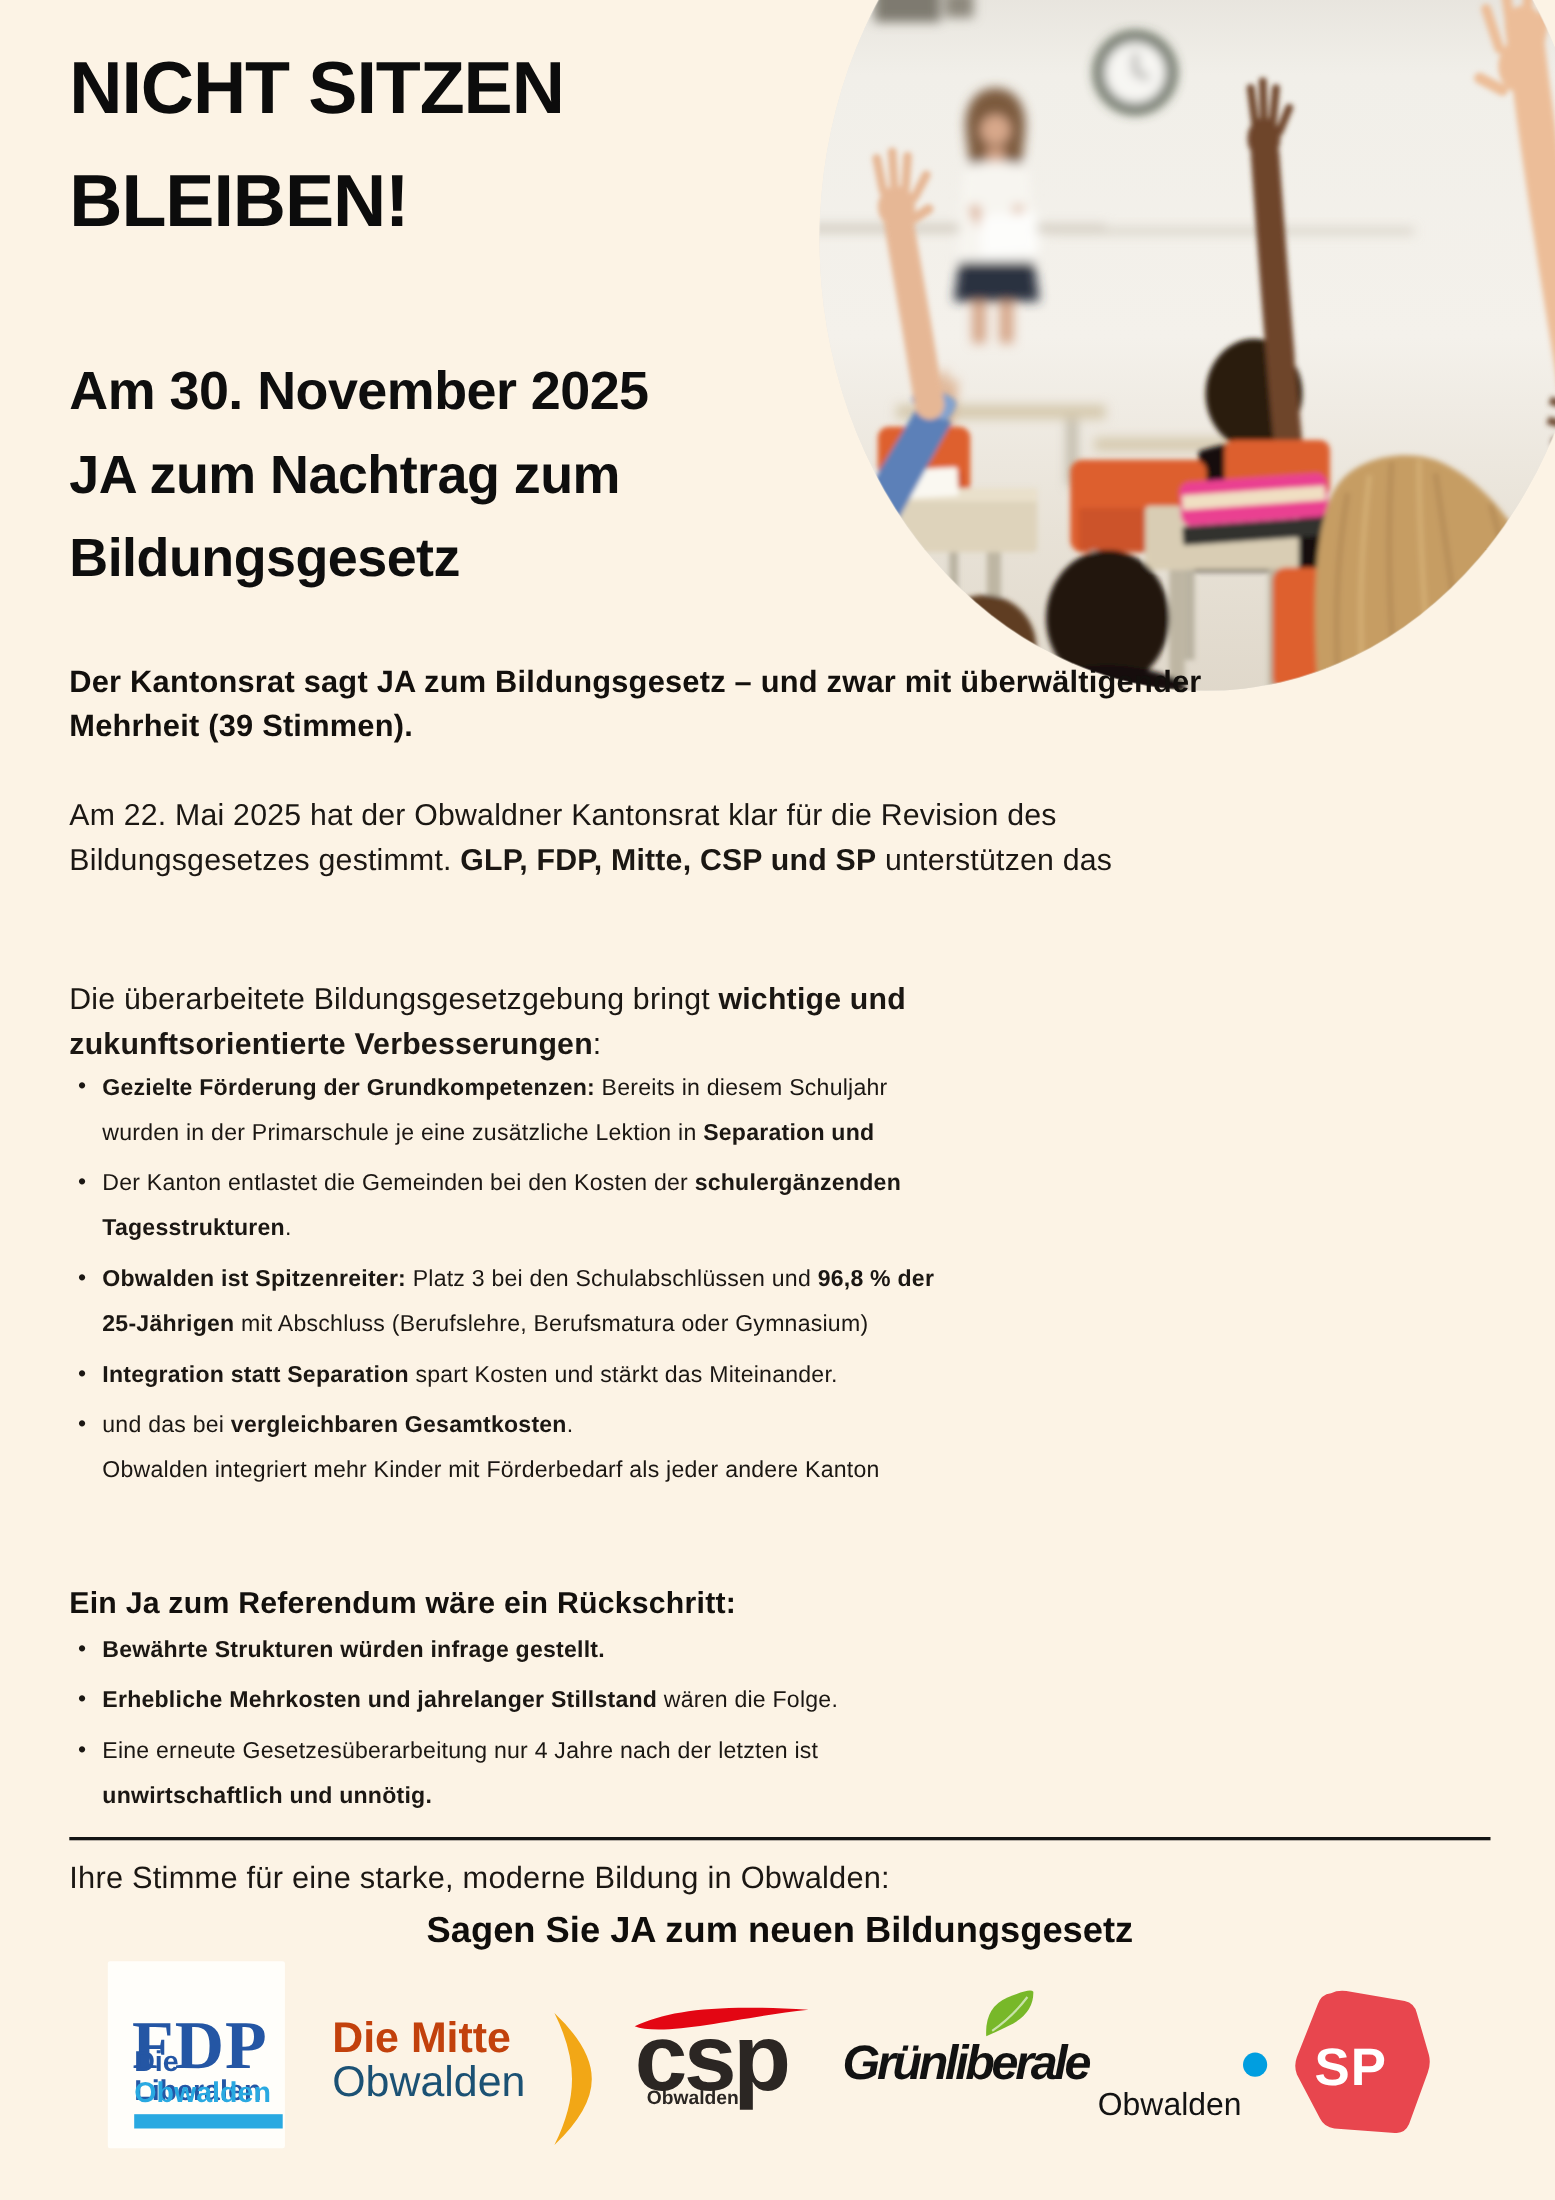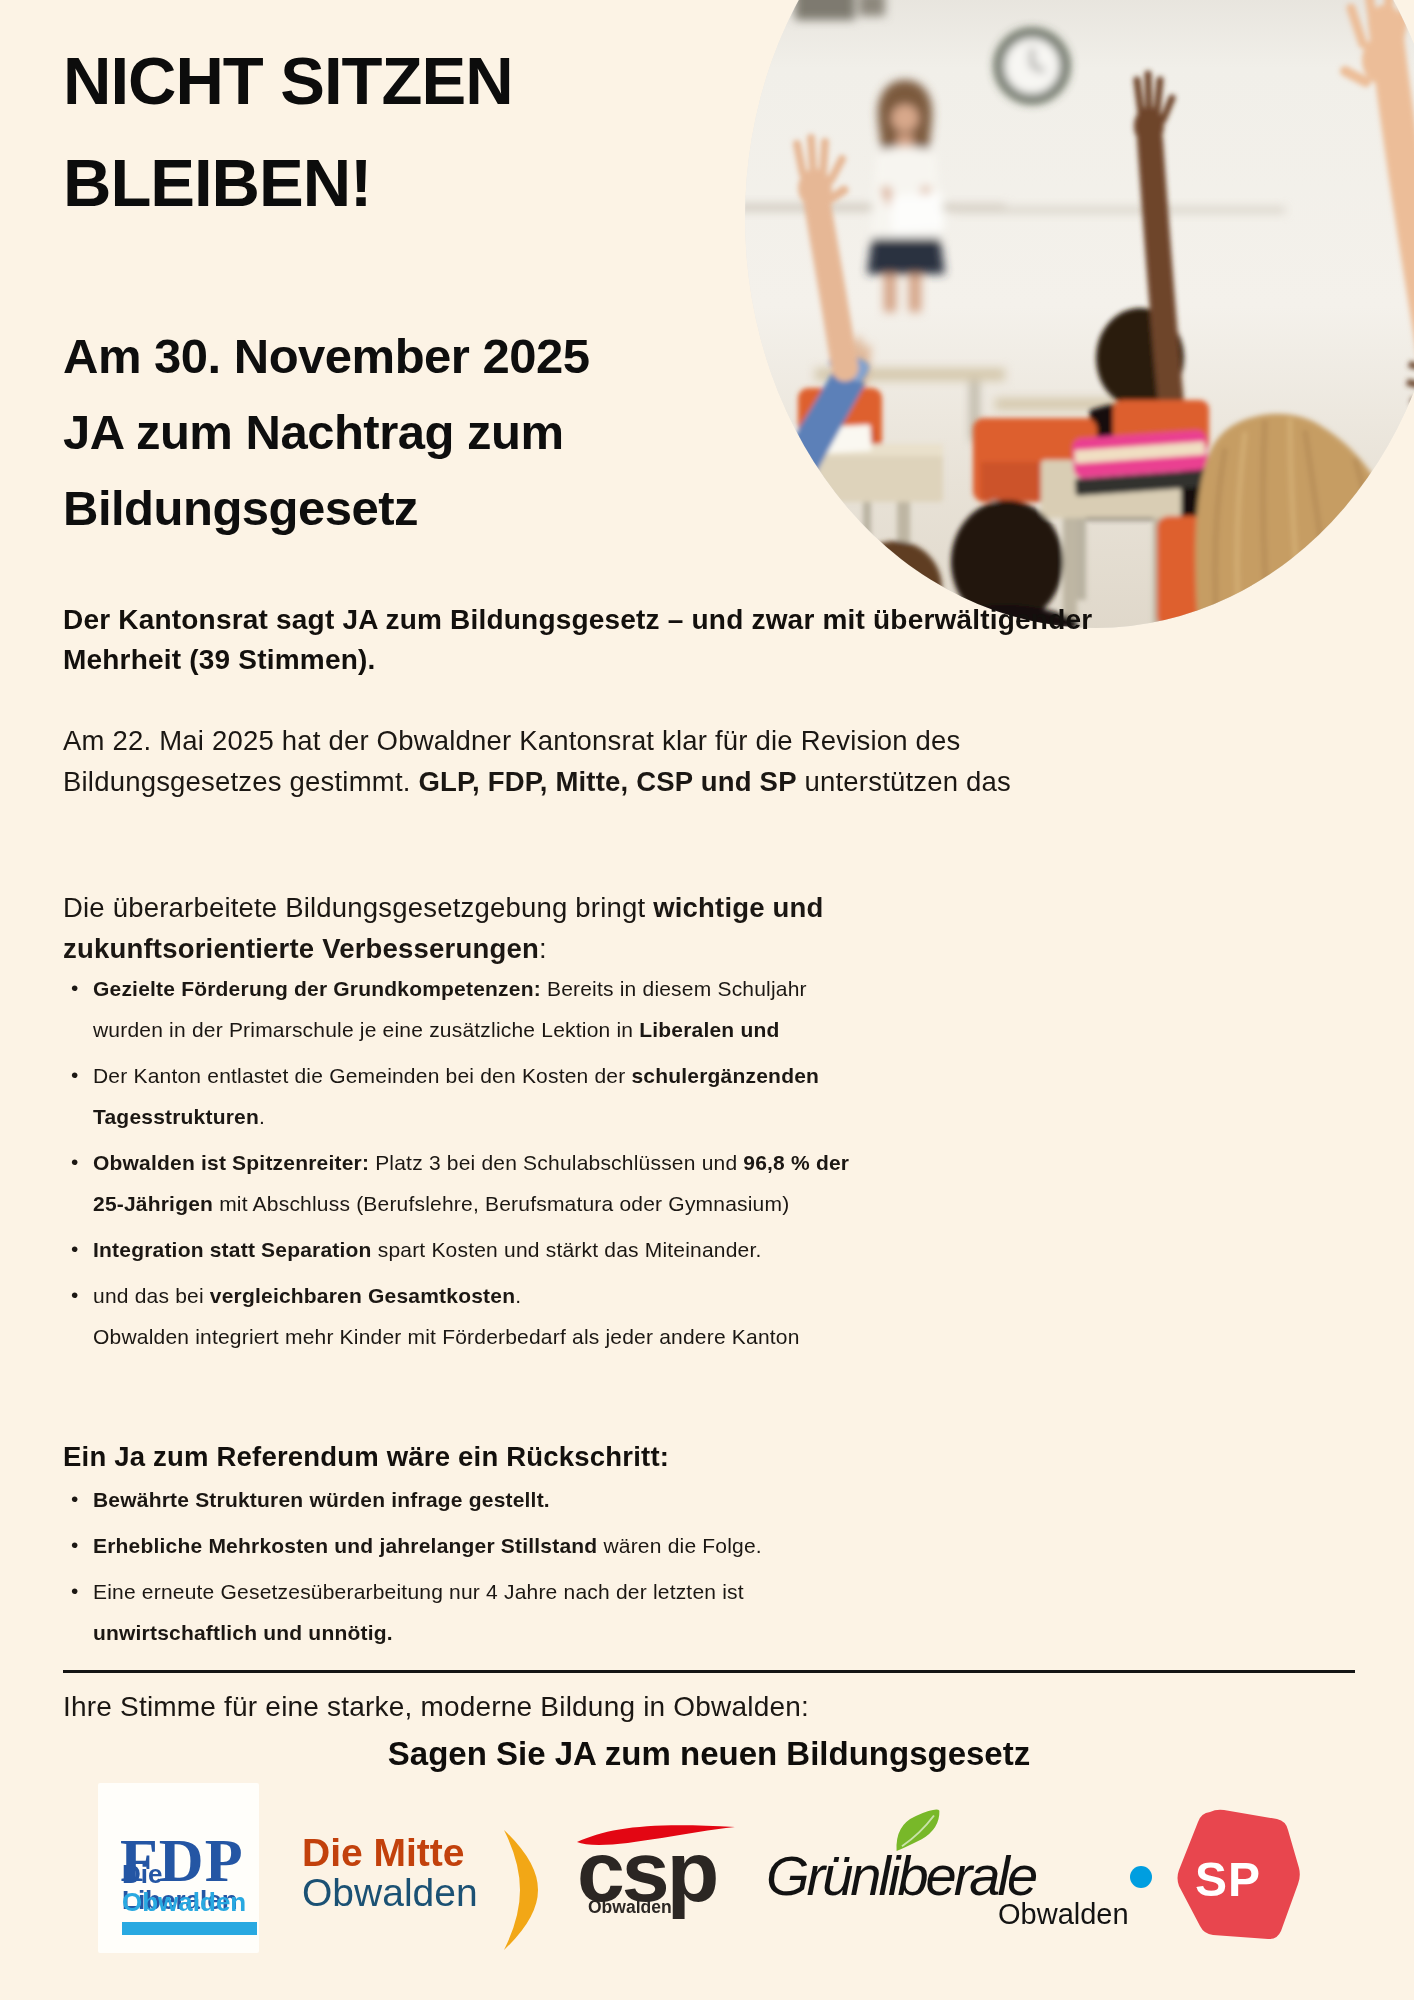--- a/index.html
+++ b/index.html
@@ -54,21 +54,21 @@
   .fdp-l2{position:absolute;left:24px;top:106px;font-size:26px;font-weight:700;line-height:26px;}
   .fdp-bar{position:absolute;left:24px;top:139px;width:135px;height:13px;}
   .mitte-block{left:302px;top:1833px;line-height:39px;}
   .mitte-l1{font-size:39px;font-weight:700;}
   .mitte-l2{font-size:39px;font-weight:400;margin-top:1px;}
   .mitte-arc{left:502px;top:1828px;}
   .csp-swoosh{left:575px;top:1822px;}
   .csp-text{left:577px;top:1828px;font-size:86px;font-weight:700;line-height:86px;letter-spacing:-3px;}
   .csp-sub{left:588px;top:1897px;font-size:17.5px;font-weight:700;}
   .glp-leaf{left:890px;top:1810px;transform:rotate(-8deg);}
-  .glp-text{left:766px;top:1843px;font-size:56px;font-weight:400;font-style:italic;
+  .glp-text{left:766px;top:1843px;font-size:44px;font-weight:700;font-style:italic;
             line-height:66px;letter-spacing:-3px;color:#121212;white-space:nowrap;}
   .glp-dot{left:1130px;top:1866px;width:22px;height:22px;border-radius:50%;}
   .glp-sub{left:998px;top:1898px;font-size:29px;color:#131313;}
   .sp-box{left:1170px;top:1806px;width:134px;height:138px;}
   .sp-text{position:absolute;left:25px;top:46px;font-size:48px;font-weight:700;color:#FFFFFF;letter-spacing:1px;}
 </style>
 </head>
 <body>
 
 <div class="page">
@@ -222,21 +222,21 @@
       <div><span>Am 22. Mai 2025 hat der Obwaldner Kantonsrat klar für die Revision des</span></div>
       <div><span>Bildungsgesetzes gestimmt. </span><b>GLP, FDP, Mitte, CSP und SP</b><span> unterstützen das</span></div>
     </div>
   <div class="para p-improve">
       <div><span>Die überarbeitete Bildungsgesetzgebung bringt </span><b>wichtige und</b></div>
       <div><b>zukunftsorientierte Verbesserungen</b><span>:</span></div>
     </div>
   <ul class="blist list1">
       <li>
         <div><b>Gezielte Förderung der Grundkompetenzen:</b><span> Bereits in diesem Schuljahr</span></div>
-        <div><span>wurden in der Primarschule je eine zusätzliche Lektion in </span><b>Liberalen und</b></div>
+        <div><span>wurden in der Primarschule je eine zusätzliche Lektion in </span><b>Separation und</b></div>
       </li>
       <li>
         <div><span>Der Kanton entlastet die Gemeinden bei den Kosten der </span><b>schulergänzenden</b></div>
         <div><b>Tagesstrukturen</b><span>.</span></div>
       </li>
       <li>
         <div><b>Obwalden ist Spitzenreiter:</b><span> Platz 3 bei den Schulabschlüssen und </span><b>96,8 % der</b></div>
         <div><b>25-Jährigen</b><span> mit Abschluss (Berufslehre, Berufsmatura oder Gymnasium)</span></div>
       </li>
       <li>

